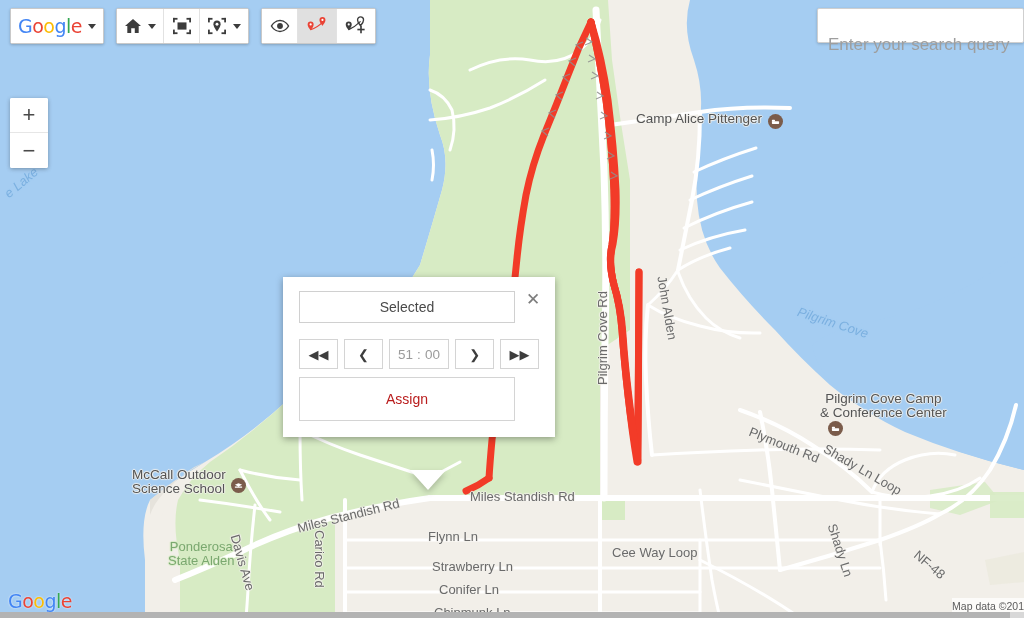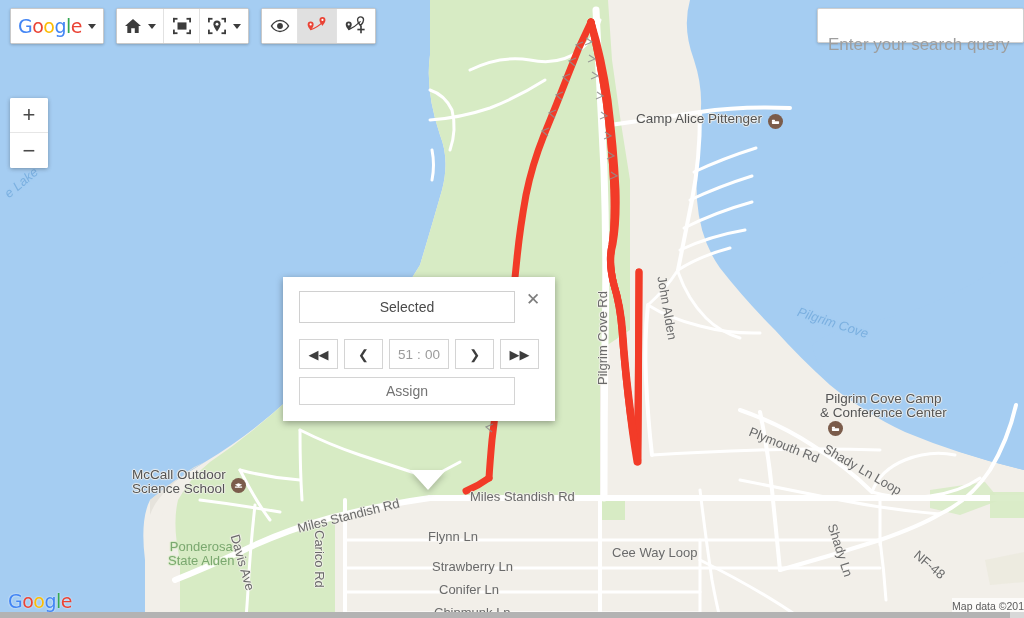--- a/index.html
+++ b/index.html
@@ -225,25 +225,25 @@
     color: #9b9b9b;
     font-size: 13.5px;
     box-sizing: border-box;
     gap: 4px;
     background: #fff;
     text-align: right;
   }
   .time-field .colon { color: #9b9b9b; }
   #assign-button {
     margin-top: 8px;
-    width: 216px; height: 28px;
+    width: 216px; height: 44px;
     border: 1px solid #d4d4d4;
     background: #fff;
     font-size: 14px;
-    color: #737373;
+    color: #b91c1c;
     cursor: pointer;
     font-family: "Liberation Sans", sans-serif;
     display: flex; align-items: center; justify-content: center;
   }
 
   
   #google-watermark {
     position: absolute;
     left: 8px; bottom: 6px;
     font-size: 19px;

